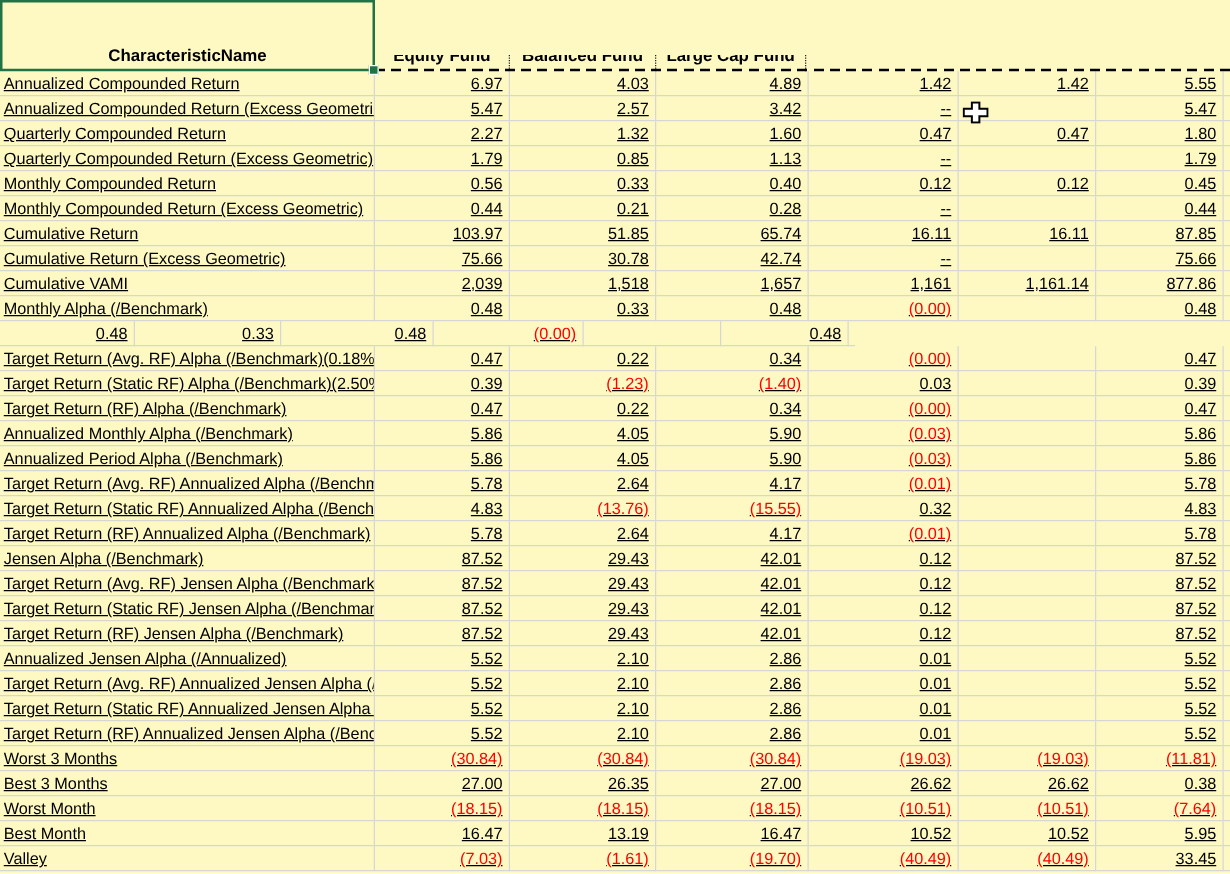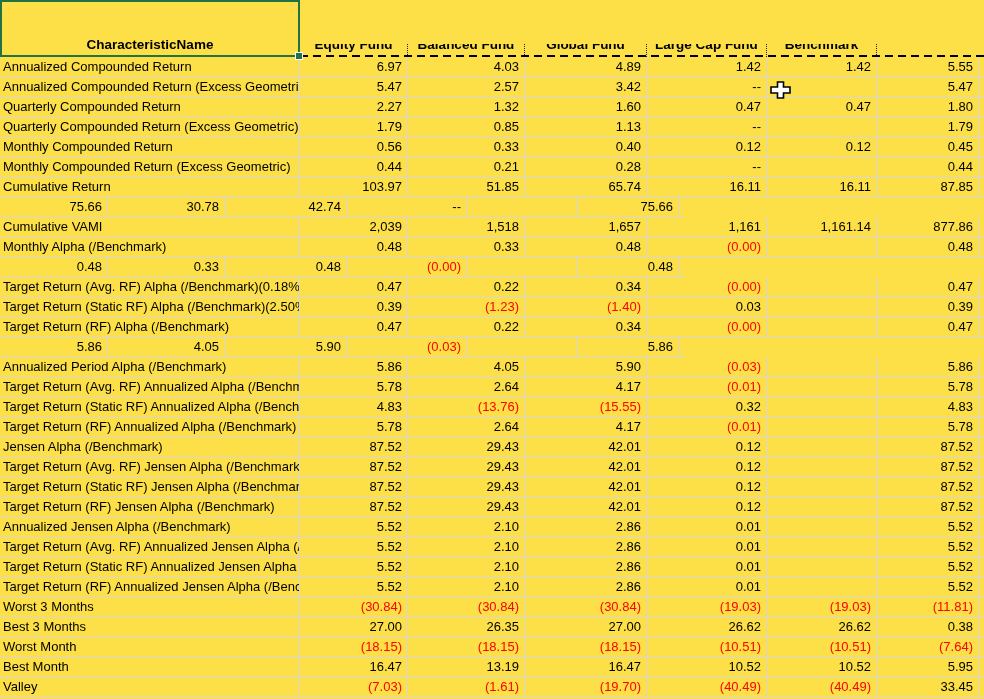--- a/index.html
+++ b/index.html
@@ -1,57 +1,55 @@
 <!DOCTYPE html>
 <html><head>
 <meta charset="utf-8">
 <style>
   html,body{margin:0;padding:0;background:#fff;}
-  .sheet{position:relative;width:984px;height:699px;background:#fde047;overflow:hidden;
+  .sheet{position:relative;width:984px;height:699px;background:#fef9c3;overflow:hidden;
          font-family:"Liberation Sans",sans-serif;color:#000;}
   
   .c0{width:300px}.c1{width:108px}.c2{width:117px}.c3{width:122px}
   .c4{width:120px}.c5{width:110px}.c6{width:102px}.cf{width:5px;flex:0 0 5px}
   
   .hdr{display:flex;height:57px;}
   .hcell{box-sizing:border-box;display:flex;align-items:flex-end;justify-content:center;
          font-weight:bold;font-size:13.5px;padding-bottom:5px;white-space:nowrap;overflow:hidden;}
   .hcell.sep{border-right:1px dotted #222;margin-top:44px;}
   
   .dashline{position:absolute;left:300px;top:55px;width:684px;height:2px;
             background:repeating-linear-gradient(90deg,#000 0 8px,transparent 8px 13px);
             pointer-events:none;}
   
   .sel{position:absolute;left:0;top:0;width:300px;height:57px;box-sizing:border-box;
        border:2px solid #217346;pointer-events:none;}
   .handle{position:absolute;left:295px;top:52px;width:6px;height:6px;background:#217346;
           border:1px solid #fff;pointer-events:none;}
   
-  .row{display:flex;height:20px;}
+  .row{display:flex;height:20px;text-decoration:underline;}
   .cell{box-sizing:border-box;border-right:1px solid #d6d6d6;border-bottom:1px solid #d6d6d6;
         font-size:13px;line-height:19px;white-space:nowrap;overflow:hidden;}
   .cell.label{padding-left:3px;}
   .cell.val{text-align:right;padding-right:5px;}
   .cell.cf{border-right:none;}
   .neg{color:#fe0000;}
   
   .cursor{position:absolute;left:770px;top:81px;width:21px;height:18px;pointer-events:none;}
 </style>
 </head>
 <body>
 
 <div class="sheet">
 
   <div class="hdr">
     <div class="hcell c0">CharacteristicName</div>
     <div class="hcell c1 sep">Equity Fund</div>
     <div class="hcell c2 sep">Balanced Fund</div>
-    <div class="hcell c3 sep">Global Fund</div>
     <div class="hcell c4 sep">Large Cap Fund</div>
-    <div class="hcell c5 sep">Benchmark</div>
     <div class="hcell cf"></div>
   </div>
 
   <div class="dashline"></div>
 
   <div id="tbody">
       <div class="row">
         <div class="cell label c0">Annualized Compounded Return</div>
         <div class="cell val c1">6.97</div>
         <div class="cell val c2">4.03</div>
@@ -115,20 +113,21 @@
         <div class="cell label c0">Cumulative Return</div>
         <div class="cell val c1">103.97</div>
         <div class="cell val c2">51.85</div>
         <div class="cell val c3">65.74</div>
         <div class="cell val c4">16.11</div>
         <div class="cell val c5">16.11</div>
         <div class="cell val c6">87.85</div>
         <div class="cell cf"></div>
       </div>
       <div class="row">
+        <div class="cell label c0">Cumulative Return (Excess Geometric)</div>
         <div class="cell val c1">75.66</div>
         <div class="cell val c2">30.78</div>
         <div class="cell val c3">42.74</div>
         <div class="cell val c4">--</div>
         <div class="cell val c5"></div>
         <div class="cell val c6">75.66</div>
         <div class="cell cf"></div>
       </div>
       <div class="row">
         <div class="cell label c0">Cumulative VAMI</div>
@@ -183,20 +182,21 @@
         <div class="cell label c0">Target Return (RF) Alpha (/Benchmark)</div>
         <div class="cell val c1">0.47</div>
         <div class="cell val c2">0.22</div>
         <div class="cell val c3">0.34</div>
         <div class="cell val c4 neg">(0.00)</div>
         <div class="cell val c5"></div>
         <div class="cell val c6">0.47</div>
         <div class="cell cf"></div>
       </div>
       <div class="row">
+        <div class="cell label c0">Annualized Monthly Alpha (/Benchmark)</div>
         <div class="cell val c1">5.86</div>
         <div class="cell val c2">4.05</div>
         <div class="cell val c3">5.90</div>
         <div class="cell val c4 neg">(0.03)</div>
         <div class="cell val c5"></div>
         <div class="cell val c6">5.86</div>
         <div class="cell cf"></div>
       </div>
       <div class="row">
         <div class="cell label c0">Annualized Period Alpha (/Benchmark)</div>
@@ -272,21 +272,21 @@
         <div class="cell label c0">Target Return (RF) Jensen Alpha (/Benchmark)</div>
         <div class="cell val c1">87.52</div>
         <div class="cell val c2">29.43</div>
         <div class="cell val c3">42.01</div>
         <div class="cell val c4">0.12</div>
         <div class="cell val c5"></div>
         <div class="cell val c6">87.52</div>
         <div class="cell cf"></div>
       </div>
       <div class="row">
-        <div class="cell label c0">Annualized Jensen Alpha (/Benchmark)</div>
+        <div class="cell label c0">Annualized Jensen Alpha (/Annualized)</div>
         <div class="cell val c1">5.52</div>
         <div class="cell val c2">2.10</div>
         <div class="cell val c3">2.86</div>
         <div class="cell val c4">0.01</div>
         <div class="cell val c5"></div>
         <div class="cell val c6">5.52</div>
         <div class="cell cf"></div>
       </div>
       <div class="row">
         <div class="cell label c0">Target Return (Avg. RF) Annualized Jensen Alpha (/Benchmark)</div>

